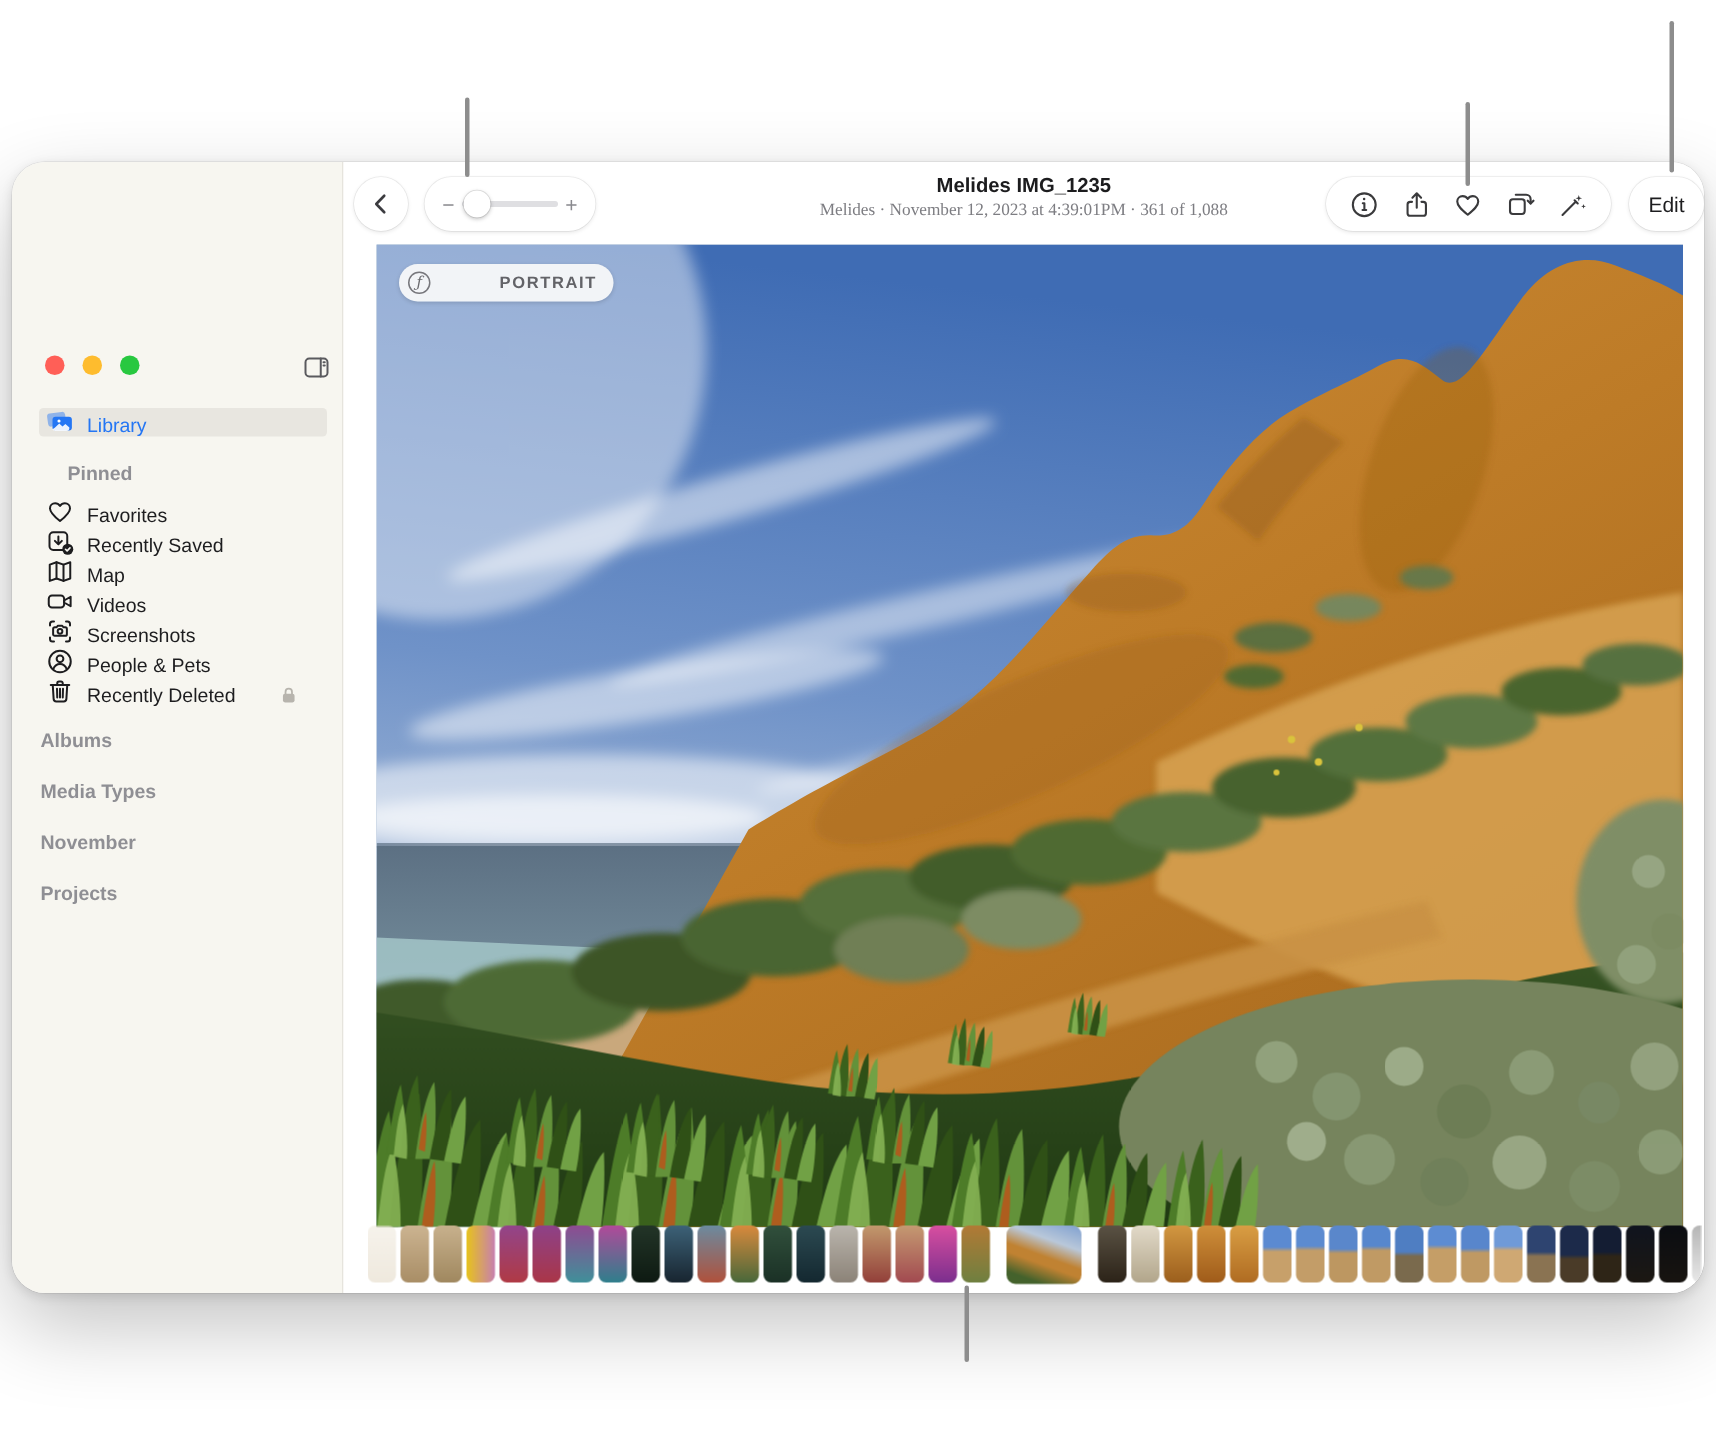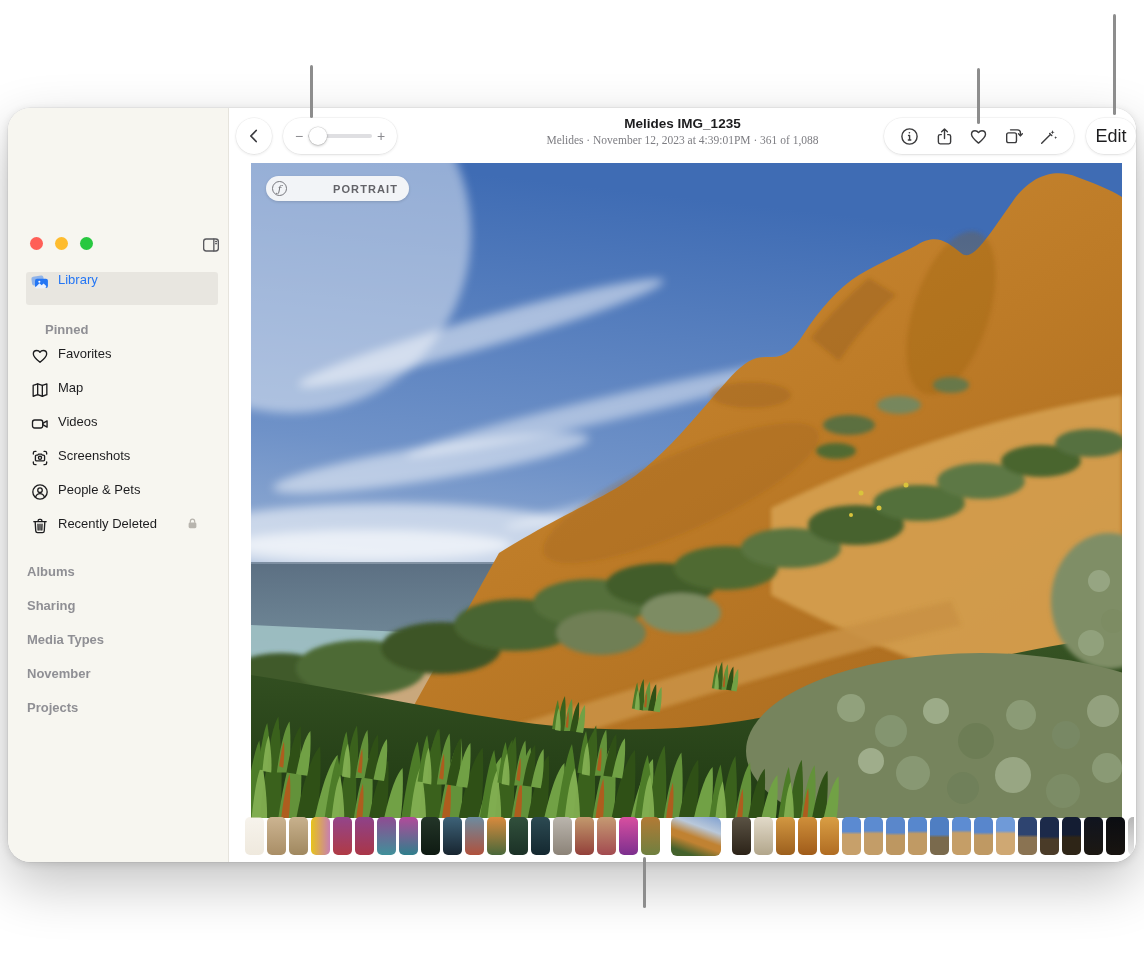--- a/index.html
+++ b/index.html
@@ -15,21 +15,21 @@
     background:#fff;border-radius:22px;display:flex;overflow:hidden;
     box-shadow:0 0 0 .5px rgba(0,0,0,.08),0 2px 8px rgba(0,0,0,.12),0 22px 55px rgba(0,0,0,.24);
   }
   
   .sidebar{width:220px;flex-shrink:0;background:#f7f6f0;border-right:1px solid #e6e4dd;position:relative;}
   .traffic{position:absolute;top:129px;left:22px;display:flex;gap:12px;}
   .traffic i{width:13px;height:13px;border-radius:50%;display:block;}
   .sb-toggle{position:absolute;top:127px;left:191px;width:24px;height:20px;color:#5a5a5e;background:none;border:none;padding:0;cursor:default;}
   .sb-toggle svg{width:24px;height:20px;}
   .nav{position:absolute;top:164px;left:0;right:0;}
-  .side-row{display:flex;align-items:flex-start;height:33px;margin:0 10px 1px 18px;padding:0 6px 0 4px;border-radius:3px;font-size:13px;color:#1d1d1f;}
+  .side-row{display:flex;align-items:flex-end;height:19px;margin:0 10px 1px 18px;padding:0 6px 0 4px;border-radius:3px;font-size:13px;color:#1d1d1f;}
   .side-row.selected{background:#e8e6e0;color:#2476f4;font-weight:400;}
   .side-row .icon{width:20px;height:20px;margin-right:8px;flex-shrink:0;}
   .side-row .trail{width:15px;height:15px;margin-left:auto;margin-right:12px;color:#b7b4ad;}
   .side-head{display:flex;align-items:center;height:33px;padding-left:19px;font-size:13px;font-weight:700;color:#8f8f94;}
   .side-head.pinned{margin-top:8px;margin-left:18px;}
   .side-head.section{margin-top:1px;}
   .side-head.section.first{margin-top:6px;}
   
   .content{flex:1;position:relative;background:#fff;}
   .toolbar{position:absolute;top:0;left:0;right:0;height:55px;}
@@ -41,21 +41,21 @@
   .zoom-pill .sign{font-size:14px;color:#8a8a8f;width:12px;text-align:center;user-select:none;}
   .zoom-track{flex:1;height:3.5px;background:#dfdfe2;border-radius:2px;margin:0 3px;position:relative;}
   .zoom-knob{position:absolute;top:50%;transform:translate(-50%,-50%);width:18px;height:18px;border-radius:50%;background:#fff;
     box-shadow:0 0 0 .5px rgba(0,0,0,.12),0 1px 3px rgba(0,0,0,.25);}
   .title-block{position:absolute;left:120px;right:120px;top:8px;text-align:center;pointer-events:none;}
   .title-main{font-size:13.5px;font-weight:700;color:#1c1c1e;}
   .title-sub{font-size:11.5px;color:#7d7d82;margin-top:3px;font-family:Liberation Serif, serif;}
   .actions-pill{left:655px;top:10px;width:190px;height:36px;display:flex;align-items:center;justify-content:space-around;padding:0 8px;box-sizing:border-box;}
   .action-btn{width:26px;height:26px;display:flex;align-items:center;justify-content:center;color:#3a3a3c;}
   .action-btn svg{width:21px;height:21px;}
-  .edit-pill{left:857px;top:10px;width:50px;height:36px;display:flex;align-items:center;justify-content:center;font-size:18px;color:#1d1d1f;}
+  .edit-pill{left:857px;top:10px;width:50px;height:36px;display:flex;align-items:center;justify-content:center;font-size:14px;color:#1d1d1f;}
   
   .photo-area{position:absolute;left:22px;top:55px;width:871px;height:655px;background:#9db4cd;overflow:hidden;}
   .photo-area svg{display:block;}
   .portrait-badge{position:absolute;left:15px;top:13px;height:25px;border-radius:13px;background:rgba(252,252,251,.9);
     display:flex;align-items:center;gap:6px;padding:0 11px 0 6px;box-shadow:0 1px 3px rgba(0,0,0,.15);}
   .fstop{width:15px;height:15px;border-radius:50%;border:1.2px solid #77777c;color:#6a6a6e;
     display:flex;align-items:center;justify-content:center;font-family:"DejaVu Serif",serif;font-style:italic;font-size:10px;line-height:1;box-sizing:border-box;}
   .portrait-label{font-size:11px;font-weight:700;letter-spacing:1.1px;color:#636368;padding-left:40px;}
   
   .filmstrip{position:absolute;left:16px;top:709px;right:2px;height:40px;display:flex;align-items:flex-start;gap:3px;overflow:hidden;}
@@ -96,20 +96,31 @@
         </div>
         <div class="side-head pinned">Pinned</div>
         <div class="side-row">
           <svg class="icon" viewBox="0 0 24 24" fill="none" stroke="currentColor" stroke-width="1.6" stroke-linecap="round" stroke-linejoin="round">
             <path d="M12 19.6C7.2 15.7 4 12.8 4 9.5 4 7.2 5.8 5.4 8.1 5.4c1.5 0 3 .8 3.9 2.1.9-1.3 2.4-2.1 3.9-2.1 2.3 0 4.1 1.8 4.1 4.1 0 3.3-3.2 6.2-8 10.1z"></path>
           </svg>
           <span>Favorites</span>
         </div>
         <div class="side-row">
           <svg class="icon" viewBox="0 0 24 24" fill="none" stroke="currentColor" stroke-width="1.6" stroke-linecap="round" stroke-linejoin="round">
+            <rect x="3.6" y="4.6" width="14.2" height="14.2" rx="3"></rect>
+            <path d="M10.7 8v6.2M7.9 11.5l2.8 2.8 2.8-2.8"></path>
+            <g stroke="none">
+              <circle cx="18.2" cy="18.2" r="4.4" fill="currentColor"></circle>
+            </g>
+            <path d="M16.4 18.2l1.3 1.3 2.3-2.4" stroke="#f7f6f0" stroke-width="1.3"></path>
+          </svg>
+          <span>Recently Saved</span>
+        </div>
+        <div class="side-row">
+          <svg class="icon" viewBox="0 0 24 24" fill="none" stroke="currentColor" stroke-width="1.6" stroke-linecap="round" stroke-linejoin="round">
             <path d="M9.2 4.6L3.8 6.5v13l5.4-1.9 5.6 1.9 5.4-1.9v-13l-5.4 1.9-5.6-1.9z"></path>
             <path d="M9.2 4.6v13M14.8 6.5v13"></path>
           </svg>
           <span>Map</span>
         </div>
         <div class="side-row">
           <svg class="icon" viewBox="0 0 24 24" fill="none" stroke="currentColor" stroke-width="1.6" stroke-linecap="round" stroke-linejoin="round">
             <rect x="3" y="7.2" width="12.3" height="9.6" rx="2.6"></rect>
             <path d="M15.3 11.2l5.2-3v7.6l-5.2-3z"></path>
           </svg>
@@ -139,21 +150,20 @@
           </svg>
           <span>Recently Deleted</span>
           <svg class="trail" viewBox="0 0 24 24" fill="none" stroke="currentColor" stroke-width="1.6" stroke-linecap="round" stroke-linejoin="round">
             <g stroke="none" fill="currentColor">
               <path d="M7.6 10.6V8.4a4.4 4.4 0 0 1 8.8 0v2.2h-1.9V8.4a2.5 2.5 0 0 0-5 0v2.2z"></path>
               <rect x="5.8" y="10.4" width="12.4" height="9.2" rx="2.2"></rect>
             </g>
           </svg>
         </div>
         <div class="side-head section first">Albums</div>
-        <div class="side-head section">Sharing</div>
         <div class="side-head section">Media Types</div>
         <div class="side-head section">November</div>
         <div class="side-head section">Projects</div>
       </nav>
   </aside>
 
   <main class="content">
 
     <header class="toolbar">
       <div class="tb-pill back-btn">

